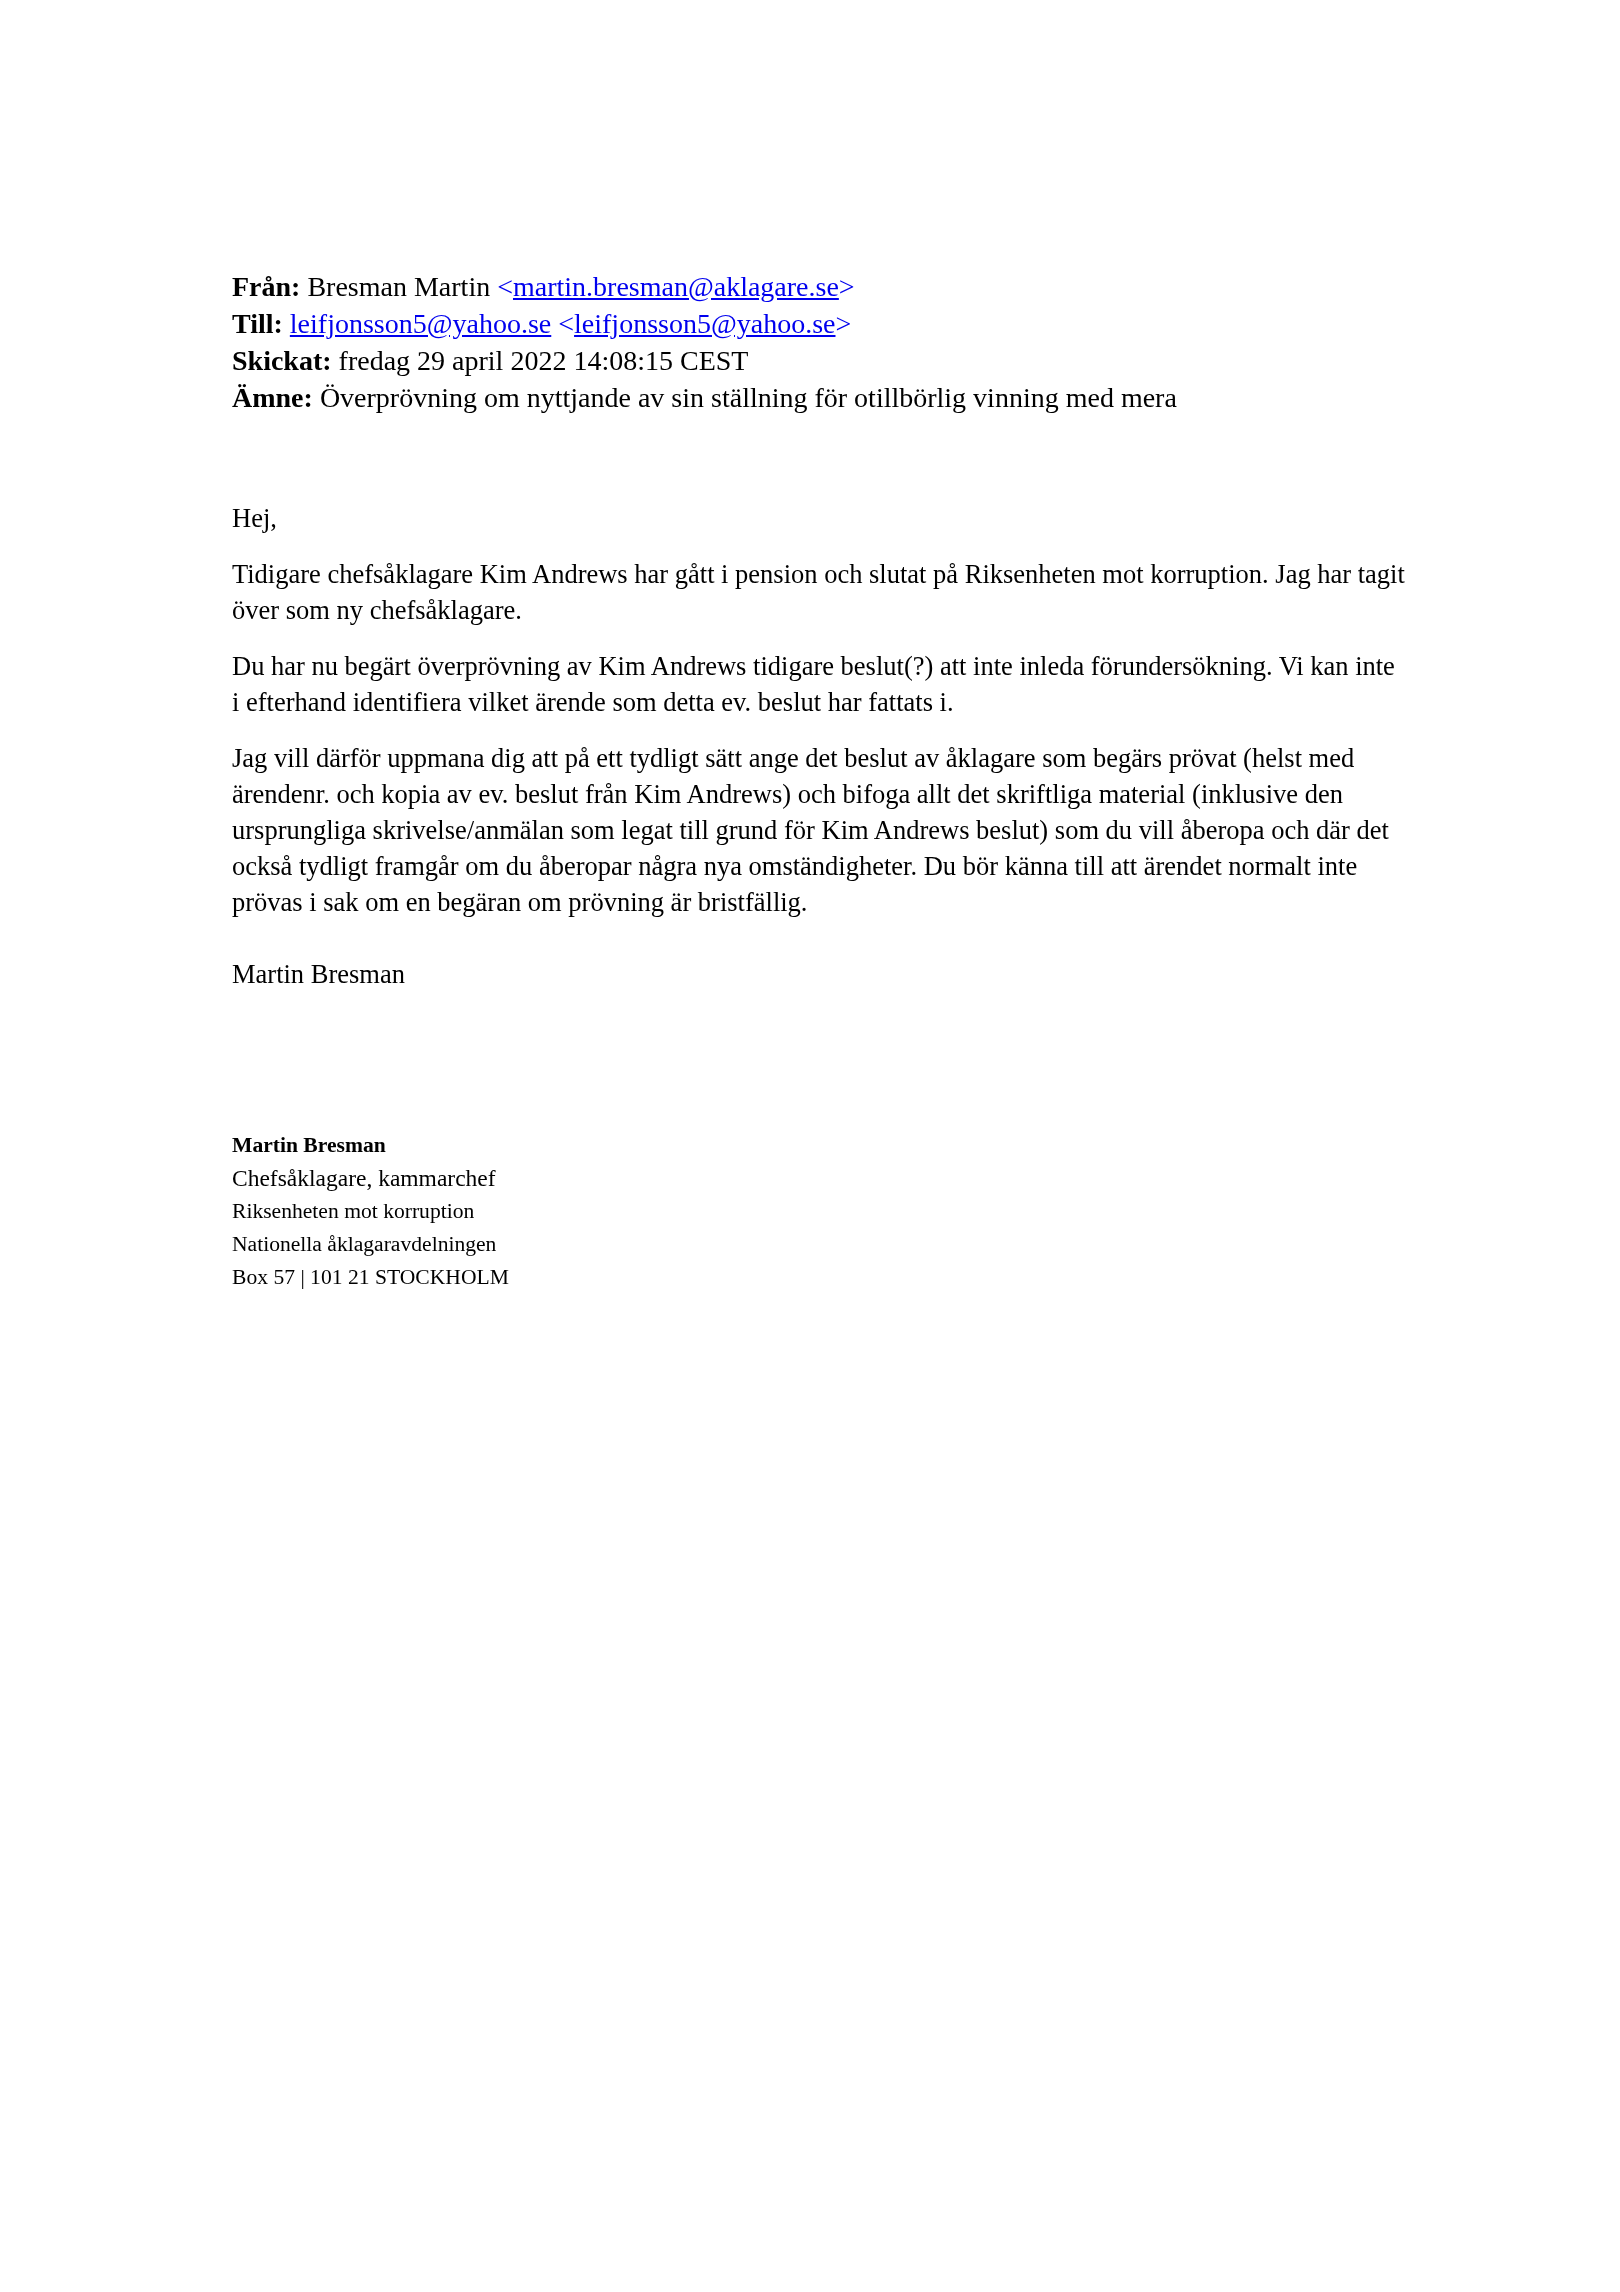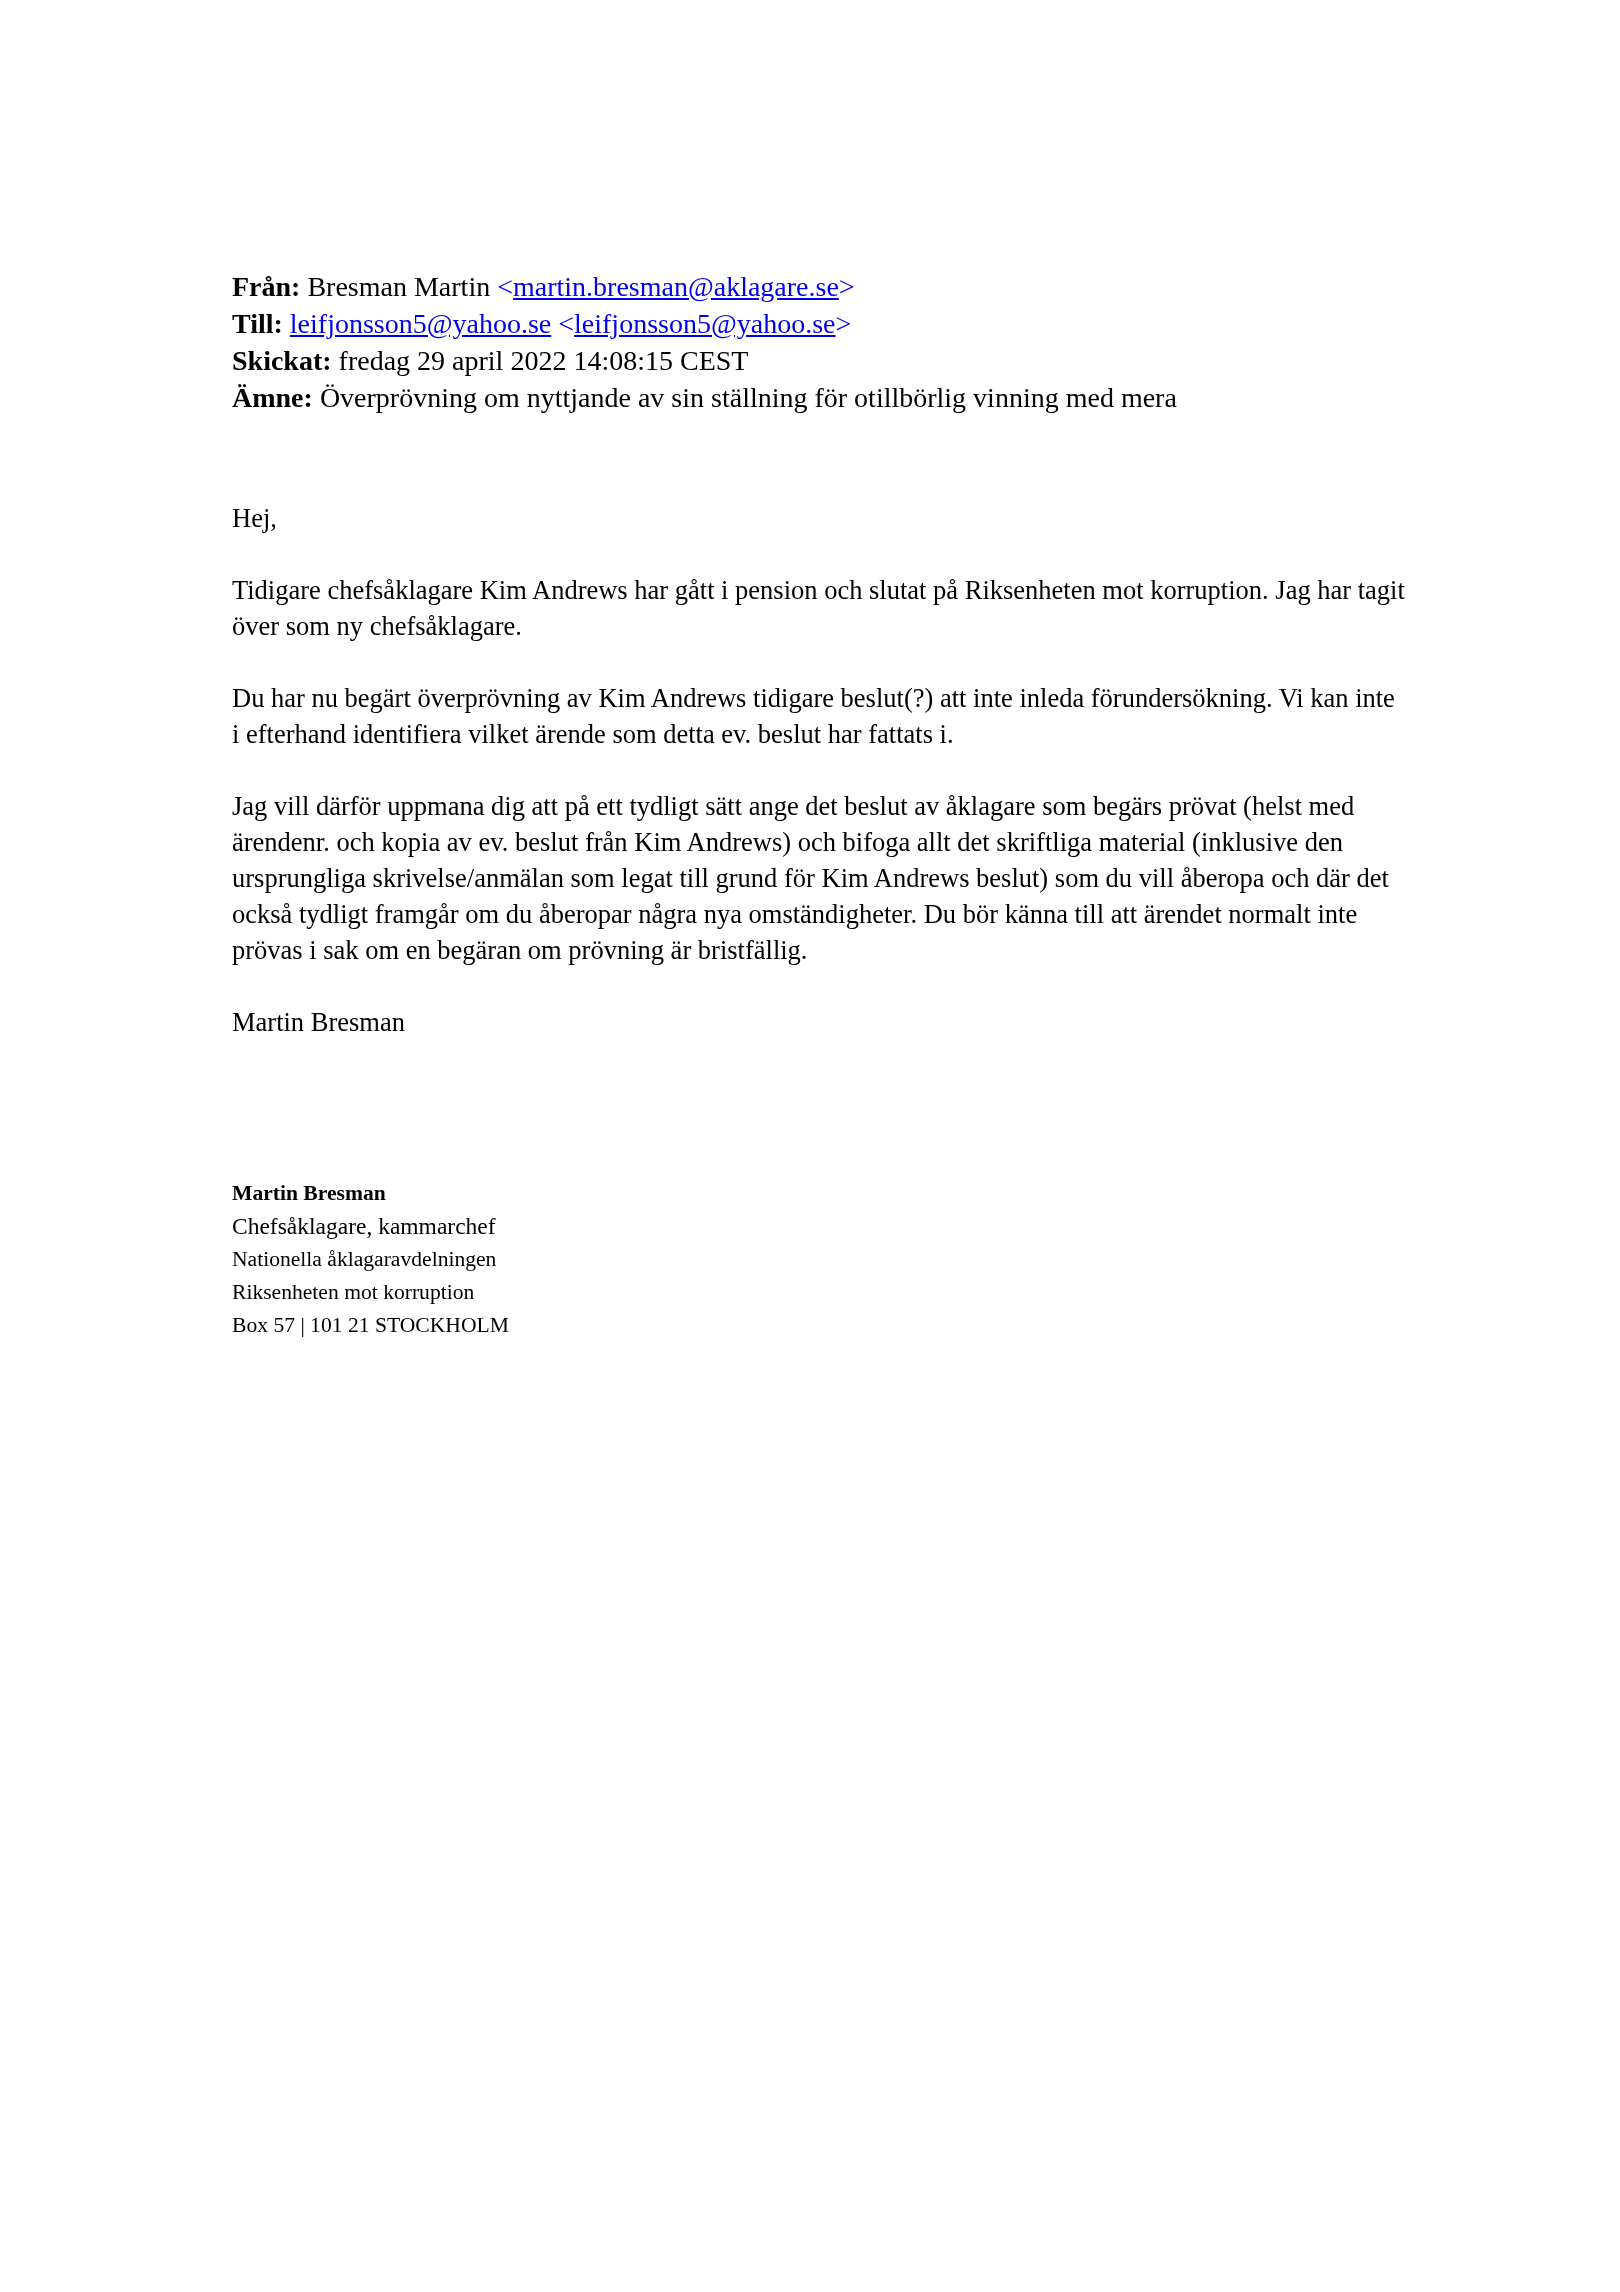--- a/index.html
+++ b/index.html
@@ -35,21 +35,21 @@
     color: #0000ee;
     text-decoration: none;
   }
   
   .mail-body {
     font-size: 26.5px;
     line-height: 36px;
     max-width: 1181px;
   }
   .greeting { margin: 84px 0 0 0; }
-  .para     { margin: 36px 0 0 0; }
+  .para     { margin: 20px 0 0 0; }
   .closing  { margin: 36px 0 0 0; }
   .sender   { margin: 36px 0 0 0; }
   
   .signature {
     margin-top: 137px;
     font-size: 21.6px;
     line-height: 33px;
   }
   .sig-name  { font-weight: bold; font-size: 21.6px; }
   .sig-title { font-weight: normal; font-size: 23.5px; }
@@ -73,20 +73,20 @@
   <div class="mail-body">
     <p class="greeting">Hej,</p>
     <p class="para">Tidigare chefsåklagare Kim Andrews har gått i pension och slutat på Riksenheten mot korruption. Jag har tagit över som ny chefsåklagare.</p>
     <p class="para">Du har nu begärt överprövning av Kim Andrews tidigare beslut(?) att inte inleda förundersökning. Vi kan inte i efterhand identifiera vilket ärende som detta ev. beslut har fattats i.</p>
     <p class="para">Jag vill därför uppmana dig att på ett tydligt sätt ange det beslut av åklagare som begärs prövat (helst med ärendenr. och kopia av ev. beslut från Kim Andrews) och bifoga allt det skriftliga material (inklusive den ursprungliga skrivelse/anmälan som legat till grund för Kim Andrews beslut) som du vill åberopa och där det också tydligt framgår om du åberopar några nya omständigheter. Du bör känna till att ärendet normalt inte prövas i sak om en begäran om prövning är bristfällig.</p>
     <p class="sender">Martin Bresman</p>
 
     <div class="signature">
       <div class="sig-name">Martin Bresman</div>
       <div class="sig-title">Chefsåklagare, kammarchef</div>
+      <div class="sig-line">Riksenheten mot korruption</div>
       <div class="sig-line">Nationella åklagaravdelningen</div>
-      <div class="sig-line">Riksenheten mot korruption</div>
       <div class="sig-line">Box 57 | 101 21 STOCKHOLM</div>
     </div>
   </div>
 
 </div>
 
 
 </body></html>

